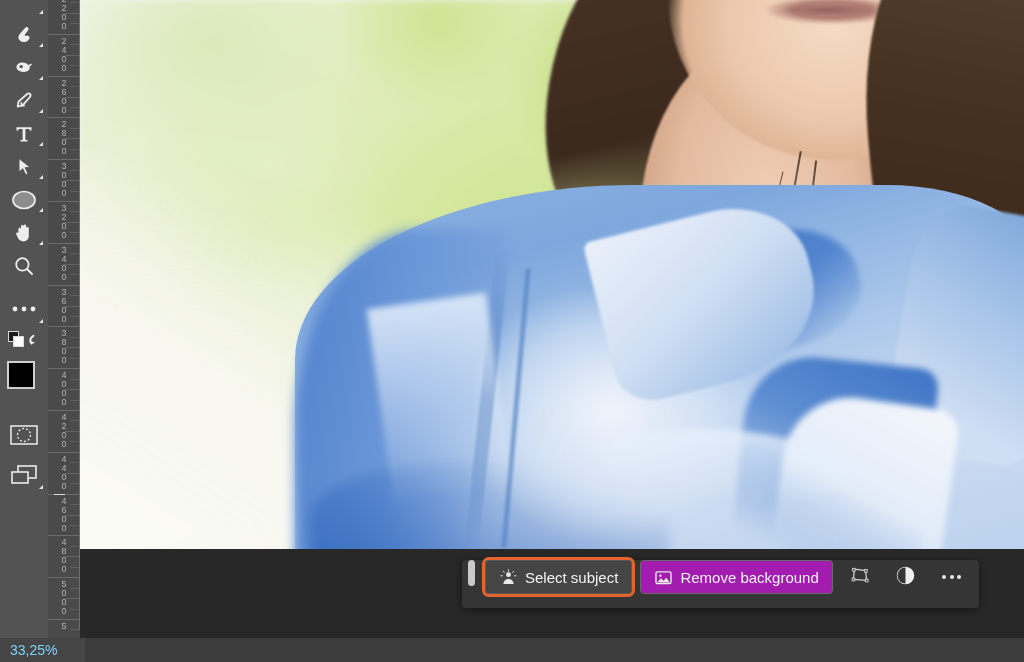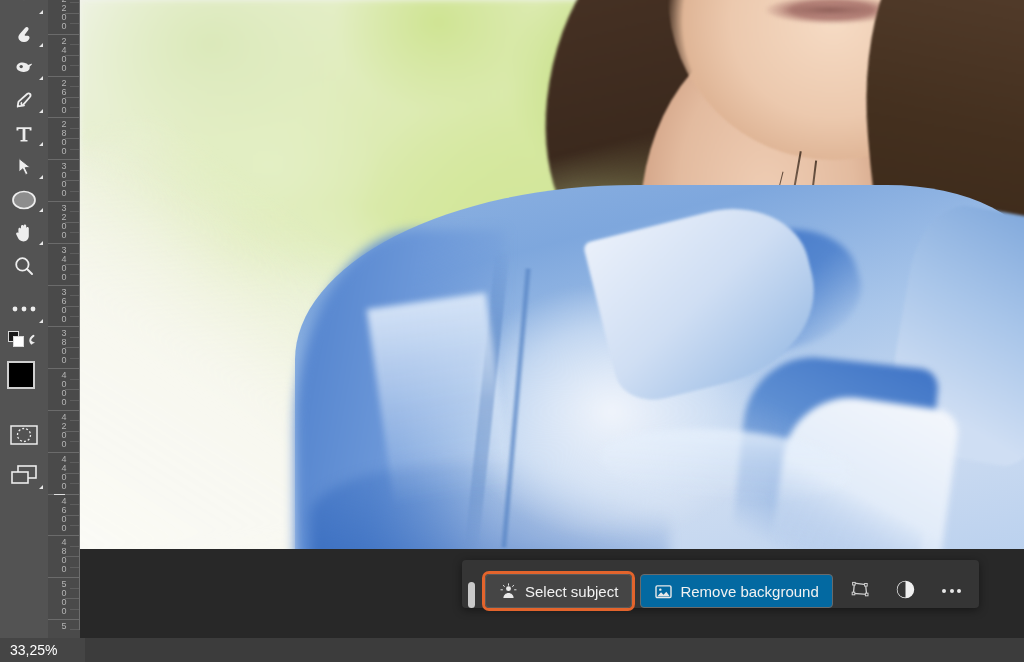--- a/index.html
+++ b/index.html
@@ -285,21 +285,21 @@
     width: 944px; height: 89px;
     background: #282828;
   }
 
   
   #float-toolbar {
     position: absolute; left: 462px; top: 560px;
     height: 48px;
     background: #353535;
     border-radius: 4px;
-    display: flex; align-items: flex-end;
+    display: flex; align-items: flex-start;
     padding: 0 8px 0 6px;
     gap: 8px;
     box-shadow: 0 2px 10px rgba(0,0,0,0.45);
   }
   #drag-handle {
     width: 7px; height: 26px;
     background: #c9c9c9;
     border-radius: 4px;
     margin-right: 2px;
     cursor: grab;
@@ -307,21 +307,21 @@
   .fbtn {
     height: 34px;
     display: flex; align-items: center;
     gap: 8px;
     padding: 0 13px;
     border-radius: 4px;
     color: #f2f2f2;
     font-size: 15px;
     white-space: nowrap;
     cursor: pointer;
-    background: #0369a1;
+    background: #a21caf;
     border: 1px solid #6a6a6a;
   }
   .fbtn.highlight {
     background: #454545;
     border: 1px solid #5a5a5a;
     outline: 3px solid #e3642c;
     outline-offset: 0px;
   }
   .ficon { display: flex; align-items: center; justify-content: center; width: 18px; height: 18px; }
   .ficon-btn {
@@ -335,21 +335,21 @@
   
   #statusbar {
     position: absolute; left: 0; top: 638px;
     width: 1024px; height: 24px;
     background: #3c3c3c;
     display: flex; align-items: center;
   }
   #zoom-field {
     width: 85px; height: 24px;
     display: flex; align-items: center; padding-left: 10px;
-    color: #ffffff; font-size: 14px;
+    color: #7dd3fc; font-size: 14px;
     background: #454545;
     cursor: text;
   }
   #doc-field {
     height: 24px;
     display: flex; align-items: center; justify-content: space-between;
     padding: 0 8px 0 12px;
     min-width: 250px;
     color: #d8d8d8; font-size: 12.5px;
     background: #4a4a4a;

